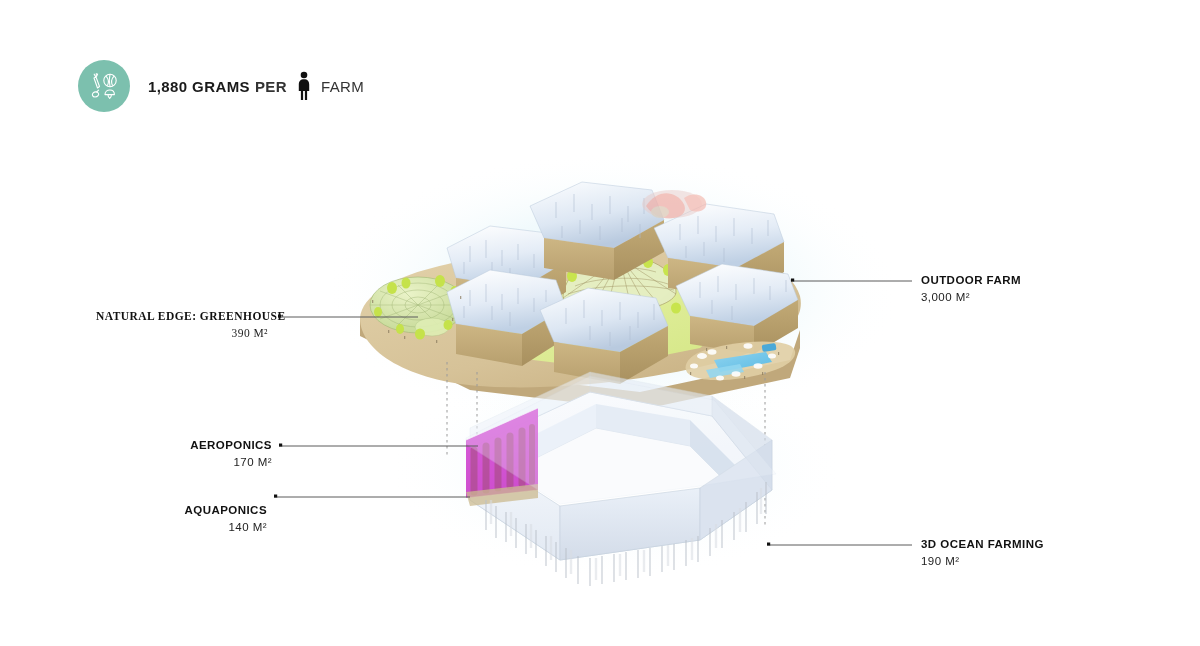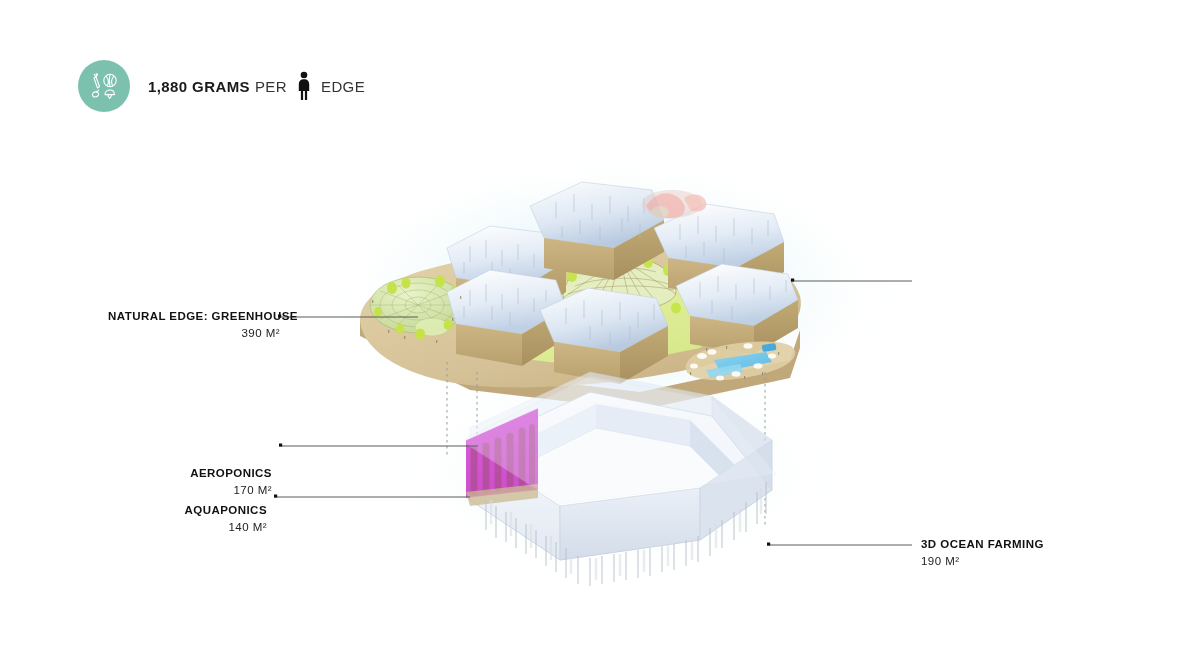--- a/index.html
+++ b/index.html
@@ -17,21 +17,21 @@
   .stat-row{position:absolute;left:78px;top:60px;display:flex;align-items:center;}
   .stat-badge{
     width:52px;height:52px;border-radius:50%;
     background:#7cc0ae;display:flex;align-items:center;justify-content:center;
   }
   .stat-text{
     margin-left:18px;display:flex;align-items:center;
     font-size:15px;letter-spacing:.4px;color:#1a1a1a;white-space:nowrap;
   }
   .stat-strong{font-weight:bold;}
-  .stat-light{font-weight:normal;margin-left:5px;color:#333;}
+  .stat-light{font-weight:bold;margin-left:5px;color:#333;}
   .person-ico{margin:0 8px;display:block;}
   .stat-daily{font-weight:normal;color:#333;}
 
   
   .label{position:absolute;font-size:11.5px;color:#111;letter-spacing:.45px;}
   .label .title{font-weight:bold;white-space:nowrap;}
   .label .area{font-weight:normal;margin-top:5px;white-space:nowrap;color:#222;}
   .label.right{text-align:left;}
   .label.left{text-align:right;}
   .label.left .area{text-align:right;}
@@ -457,38 +457,42 @@
         </g>
       </svg>
     </div>
     <div class="stat-text">
       <span class="stat-strong">1,880 GRAMS</span>
       <span class="stat-light">PER</span>
       <svg class="person-ico" width="18" height="30" viewBox="0 0 18 30">
         <circle cx="9" cy="4" r="3.3" fill="#111"></circle>
         <path d="M9 8.2 C5.4 8.2 3.8 10.2 3.8 13.6 L3.8 20 L5.9 20 L5.9 29 L8.1 29 L8.1 20 L9.9 20 L9.9 29 L12.1 29 L12.1 20 L14.2 20 L14.2 13.6 C14.2 10.2 12.6 8.2 9 8.2 Z" fill="#111"></path>
       </svg>
-      <span class="stat-daily">EDGE</span>
+      <span class="stat-daily">FARM</span>
     </div>
   </div>
 
-  <div class="label left" style="left:108px;top:310px;width:172px;">
+  <div class="label left" style="left:96px;top:310px;width:172px;font-family:Liberation Serif, serif;">
     <div class="title">NATURAL EDGE: GREENHOUSE</div>
     <div class="area">390 M²</div>
   </div>
 
-  <div class="label left" style="left:110px;top:439px;width:162px;margin-top:28px;">
+  <div class="label left" style="left:110px;top:439px;width:162px;">
     <div class="title">AEROPONICS</div>
     <div class="area">170 M²</div>
   </div>
 
   <div class="label left" style="left:105px;top:504px;width:162px;">
     <div class="title">AQUAPONICS</div>
     <div class="area">140 M²</div>
   </div>
 
+  <div class="label right" style="left:921px;top:274px;width:200px;">
+    <div class="title">OUTDOOR FARM</div>
+    <div class="area">3,000 M²</div>
+  </div>
 
   <div class="label right" style="left:921px;top:538px;width:210px;">
     <div class="title">3D OCEAN FARMING</div>
     <div class="area">190 M²</div>
   </div>
 
 </div>
 
 </body></html>

